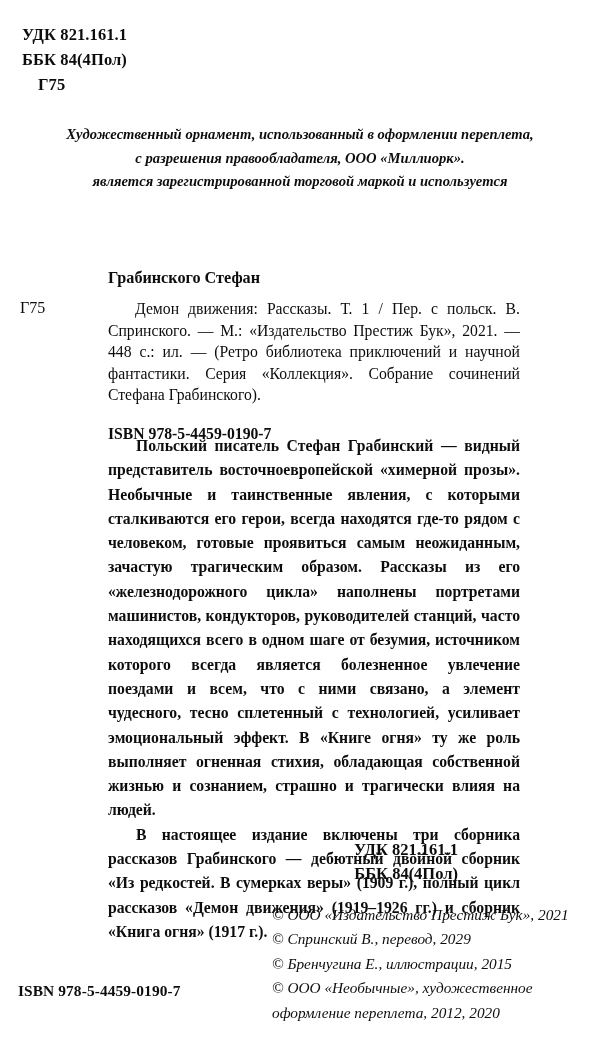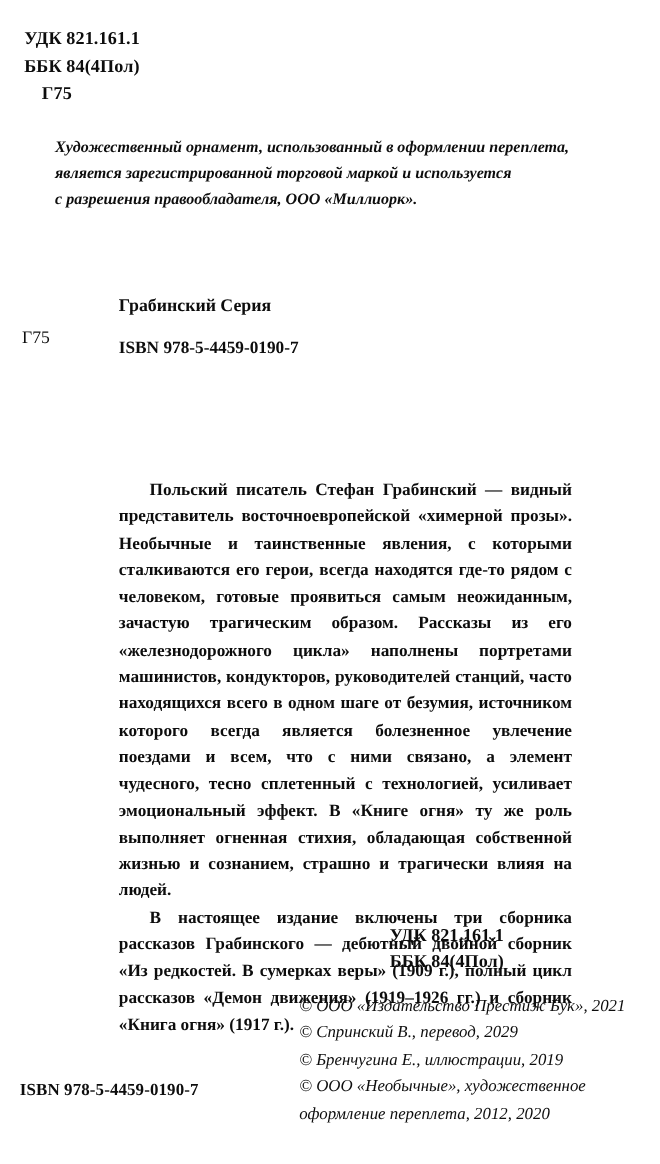--- a/index.html
+++ b/index.html
@@ -41,21 +41,21 @@
     display: block;
     margin-left: 16px;
   }
 
   
   .tm-note {
     position: absolute;
     left: 50px;
     top: 123px;
     width: 500px;
-    text-align: left;
+    text-align: center;
     font-style: italic;
     font-weight: bold;
     font-size: 14.6px;
     line-height: 23.5px;
   }
   .tm-note span { display: block; }
 
   
   .record-code {
     position: absolute;
@@ -156,44 +156,45 @@
 <div class="page">
 
   <div class="class-block">
     <span class="udk">УДК 821.161.1</span>
     <span class="bbk">ББК 84(4Пол)</span>
     <span class="code">Г75</span>
   </div>
 
   <div class="tm-note">
     <span>Художественный орнамент, использованный в оформлении переплета,</span>
+    <span>с разрешения правообладателя, ООО «Миллиорк».</span>
     <span>является зарегистрированной торговой маркой и используется</span>
-    <span>с разрешения правообладателя, ООО «Миллиорк».</span>
   </div>
 
   <div class="record-code">Г75</div>
 
   <div class="record">
-    <p class="author">Грабинский Серия</p>
+    <p class="author">Грабинского Стефан</p>
+    <p class="desc">Демон движения: Рассказы. Т. 1 / Пер. с польск. В. Спринского. — М.: «Издательство Престиж Бук», 2021. — 448 с.: ил. — (Ретро библиотека приключений и научной фантастики. Серия «Коллекция». Собрание сочинений Стефана Грабинского).</p>
     <p class="isbn">ISBN 978-5-4459-0190-7</p>
   </div>
 
   <div class="annotation">
     <p>Польский писатель Стефан Грабинский — видный представитель восточноевропейской «химерной прозы». Необычные и таинственные явления, с которыми сталкиваются его герои, всегда находятся где-то рядом с человеком, готовые проявиться самым неожиданным, зачастую трагическим образом. Рассказы из его «железнодорожного цикла» наполнены портретами машинистов, кондукторов, руководителей станций, часто находящихся всего в одном шаге от безумия, источником которого всегда является болезненное увлечение  поездами и всем, что с ними связано, а элемент чудесного, тесно сплетенный с технологией, усиливает эмоциональный эффект. В «Книге огня» ту же роль выполняет огненная стихия, обладающая собственной жизнью и сознанием, страшно и трагически влияя на людей.</p>
     <p>В настоящее издание включены три сборника рассказов Грабинского — дебютный двойной сборник «Из редкостей. В сумерках веры» (1909 г.), полный цикл рассказов «Демон движения» (1919–1926 гг.) и сборник «Книга огня» (1917 г.).</p>
   </div>
 
   <div class="class-bottom">
     <span>УДК 821.161.1</span>
     <span>ББК 84(4Пол)</span>
   </div>
 
   <div class="copyright">
     <span class="cline">© ООО «Издательство Престиж Бук», 2021</span>
     <span class="cline">© Спринский В., перевод, 2029</span>
-    <span class="cline">© Бренчугина Е., иллюстрации, 2019</span>
+    <span class="cline">© Бренчугина Е., иллюстрации, 2015</span>
     <span class="cline">© ООО «Необычные», художественное</span>
     <span class="cline cont">оформление переплета, 2012, 2020</span>
   </div>
 
   <div class="isbn-bottom">ISBN 978-5-4459-0190-7</div>
 
 </div>
 
 </body></html>

